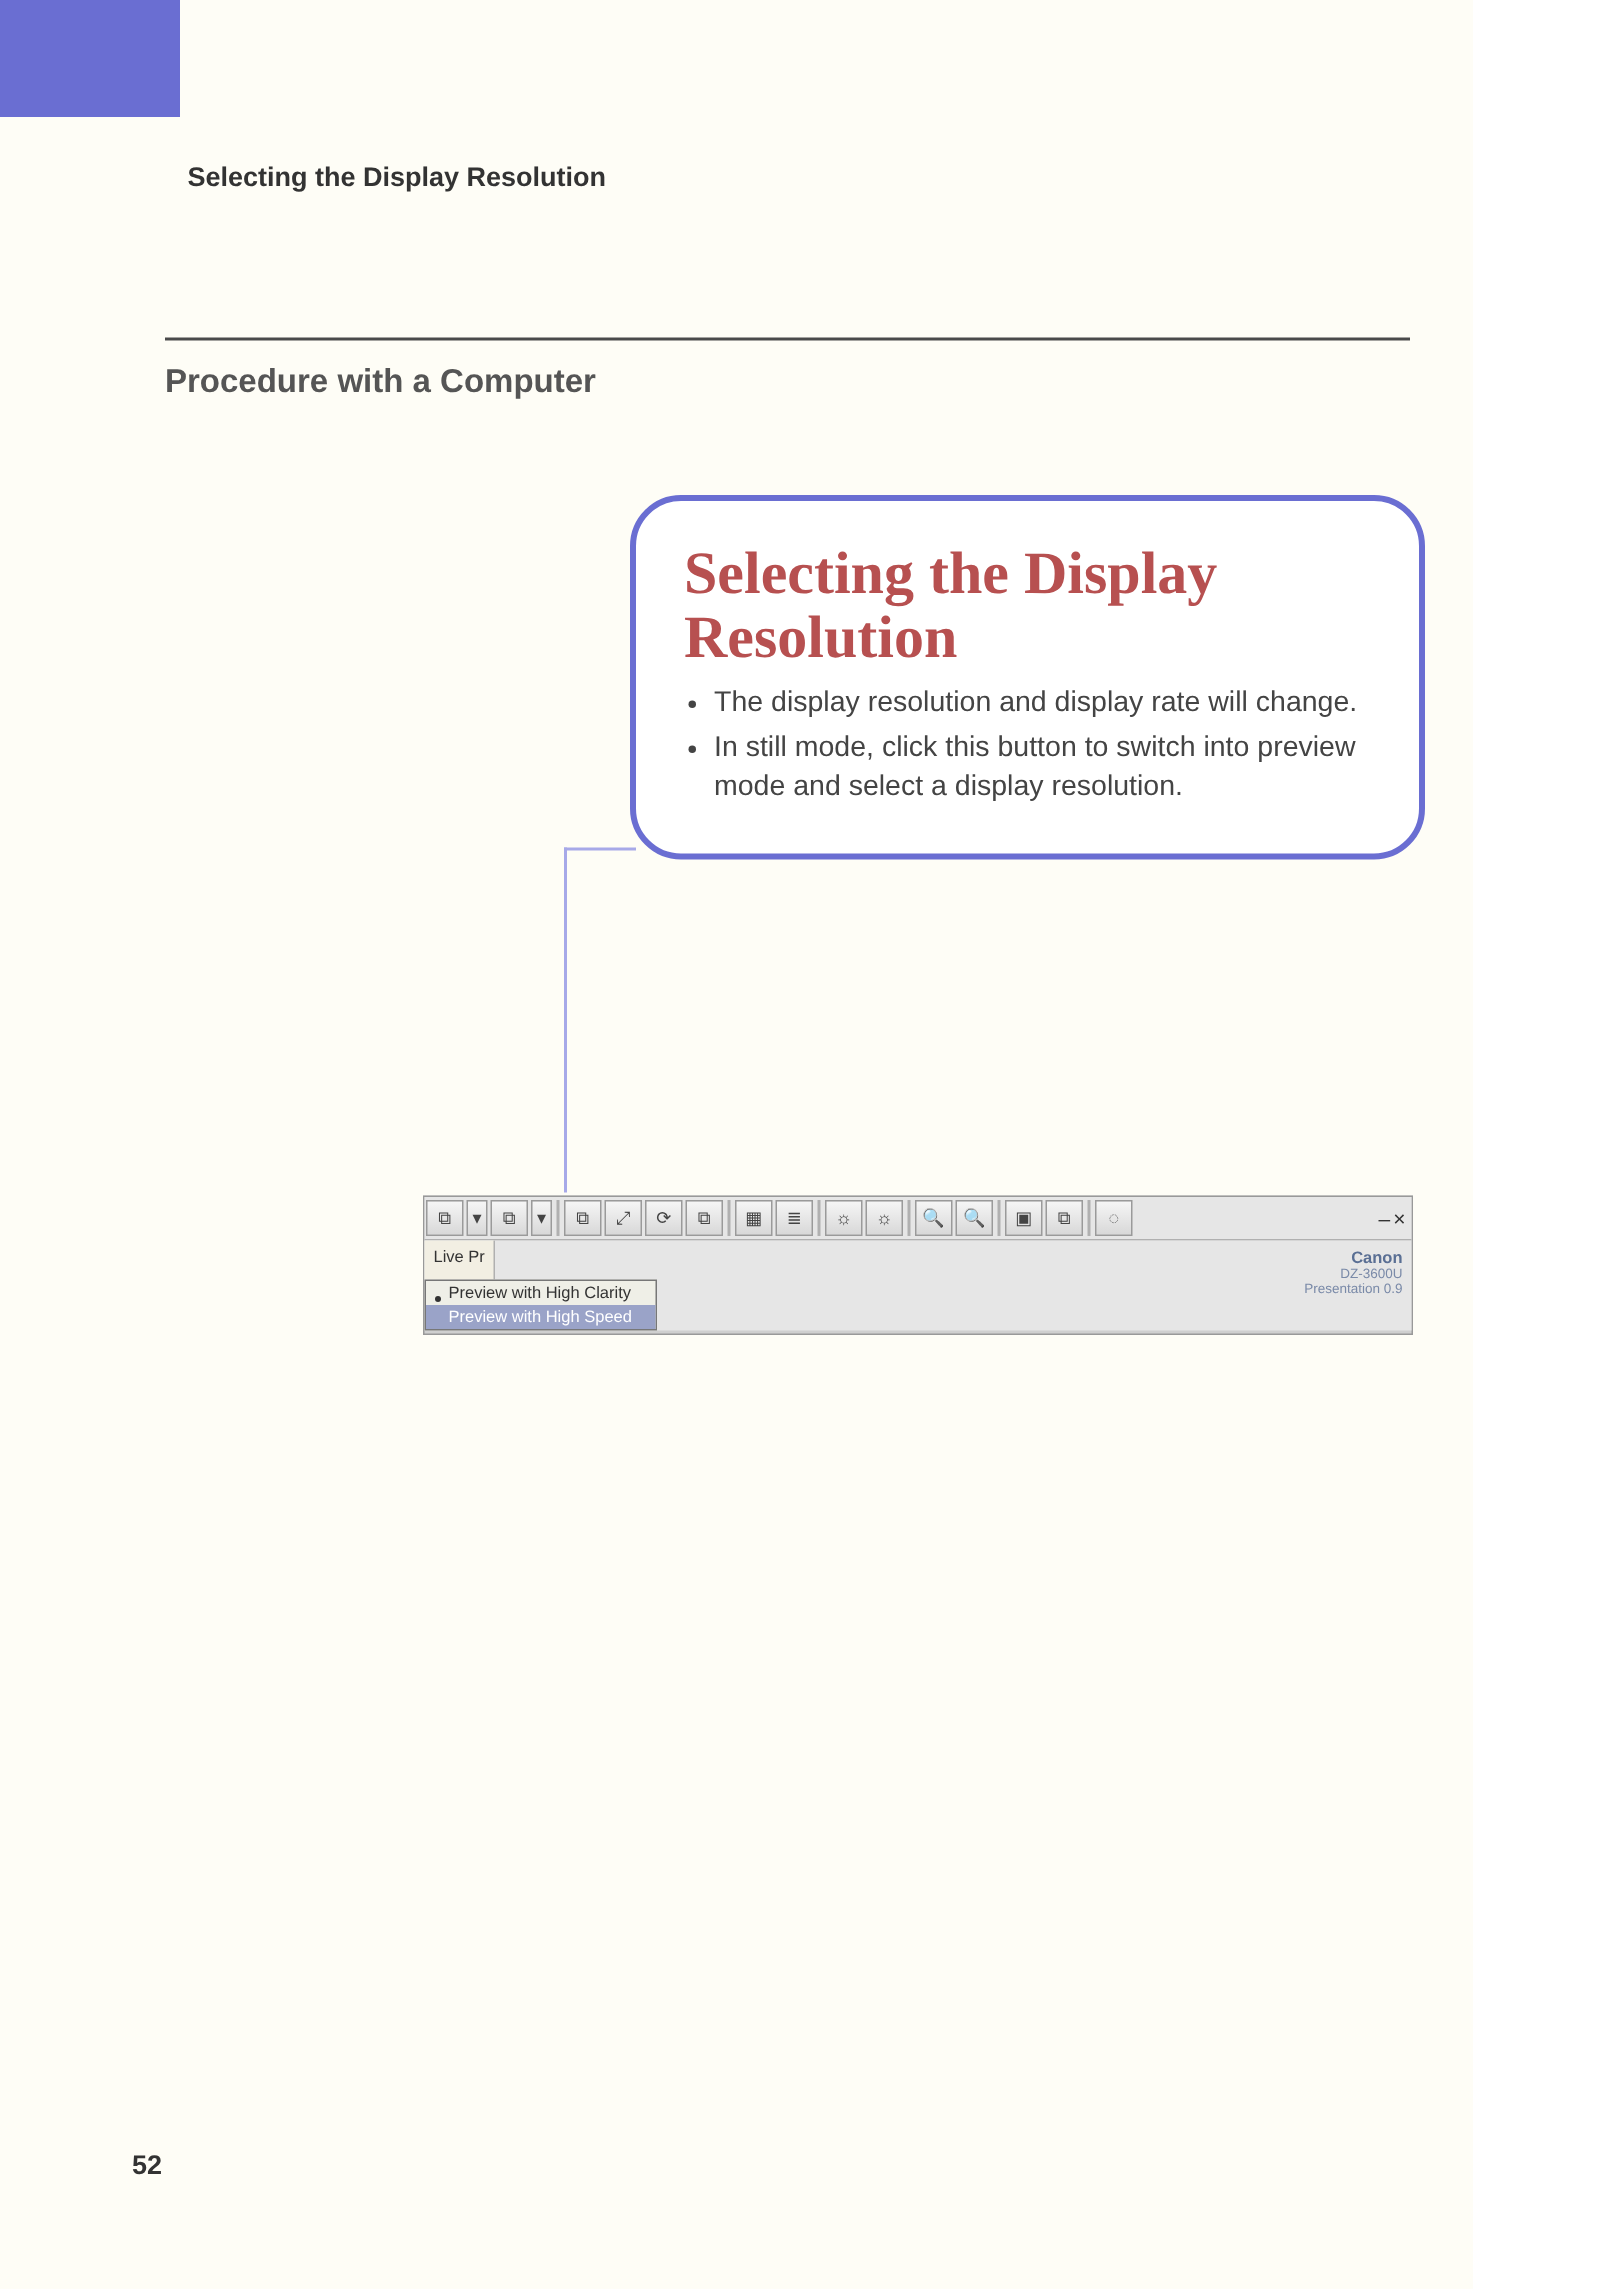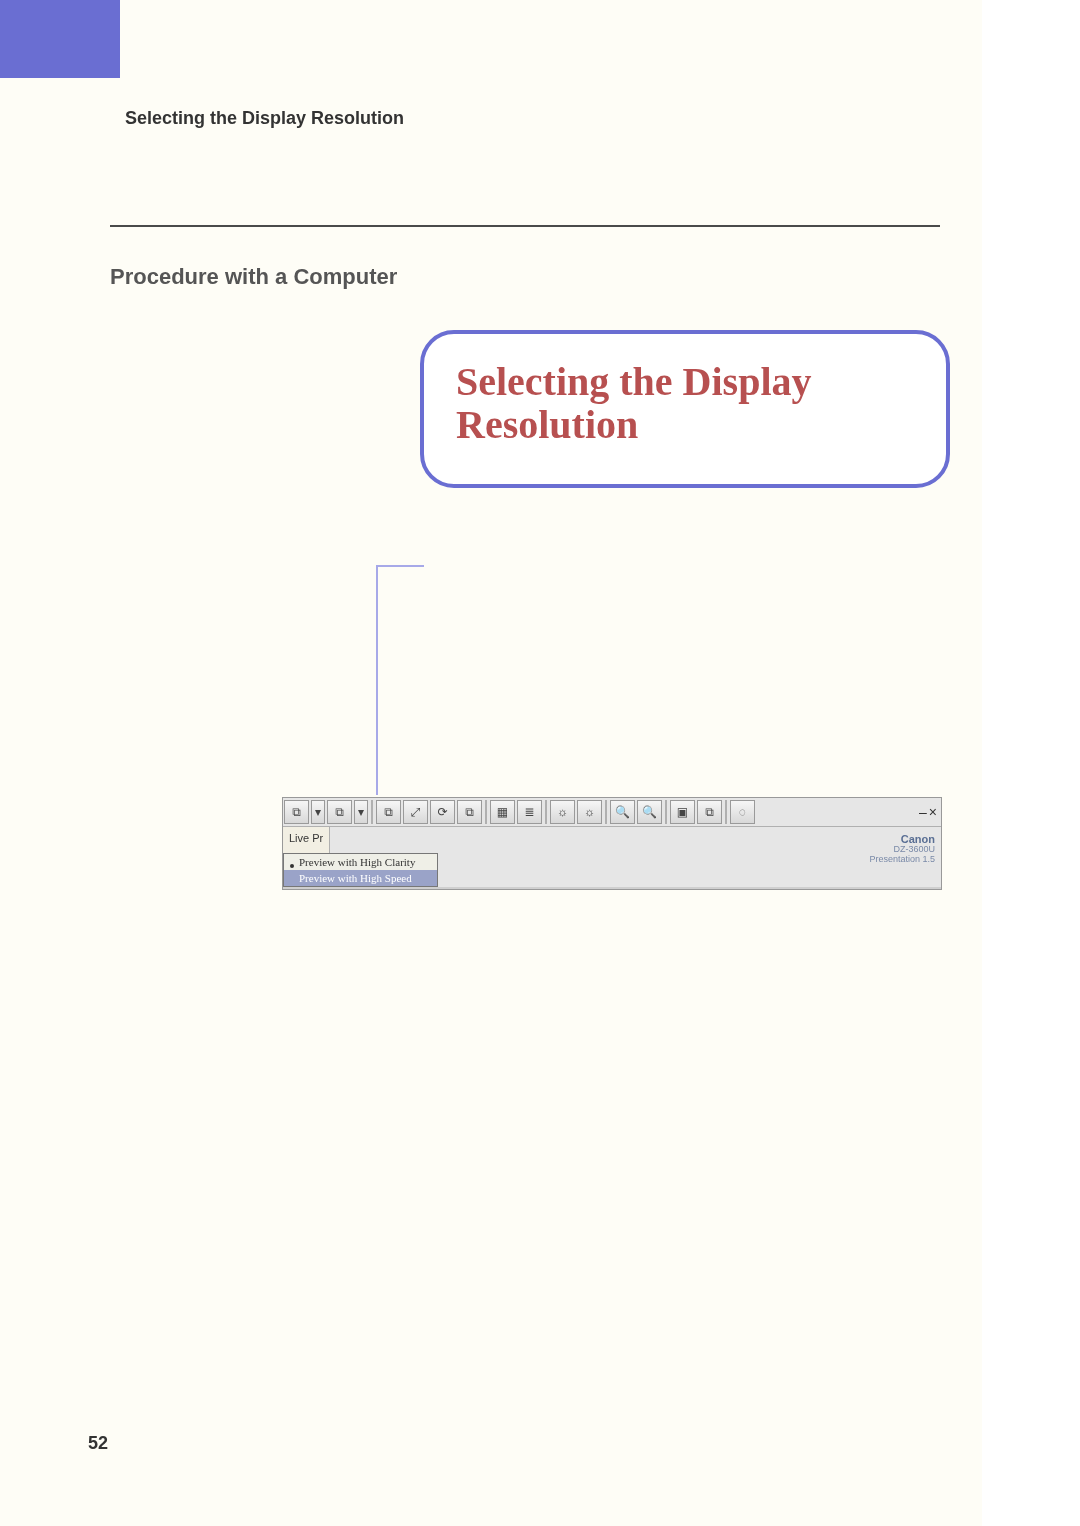--- a/index.html
+++ b/index.html
@@ -38,21 +38,21 @@
     position: absolute;
     top: 225px;
     left: 110px;
     width: 830px;
     border: none;
     border-top: 2px solid #4a4a4a;
     margin: 0;
   }
   .subhead {
     position: absolute;
-    top: 264px;
+    top: 241px;
     left: 110px;
     font-size: 22px;
     font-weight: bold;
     color: #555;
   }
   
   .callout {
     position: absolute;
     top: 330px;
     left: 420px;
@@ -182,21 +182,20 @@
     border: 1px solid #777;
     font-size: 11px;
     color: #333;
     min-width: 155px;
     box-sizing: border-box;
   }
   .dropdown-menu .item {
     padding: 2px 6px;
     display: flex;
     align-items: flex-end;
-    font-family: Liberation Serif, serif;
   }
   .dropdown-menu .item .dot {
     width: 4px; height: 4px; background:#333; border-radius:50%; margin-right:5px;
   }
   .dropdown-menu .item.hover {
     background: #9aa3c8;
     color: #fff;
   }
   .brand-block {
     position: absolute;
@@ -233,20 +232,24 @@
 
   <hr class="content-rule">
 
   <div class="subhead">Procedure with a Computer</div>
 
   <div class="connector-h"></div>
   <div class="connector-v"></div>
 
   <div class="callout">
     <div class="callout-title">Selecting the Display Resolution</div>
+    <ul class="callout-list">
+      <li>The display resolution and display rate will change.</li>
+      <li>In still mode, click this button to switch into preview mode and select a display resolution.</li>
+    </ul>
   </div>
 
   <div class="toolbar-area">
     <div class="toolbar-row1">
       <div class="t-btn">⧉</div>
       <div class="t-btn" style="width:14px">▾</div>
       <div class="t-btn">⧉</div>
       <div class="t-btn" style="width:14px">▾</div>
       <div class="t-sep"></div>
       <div class="t-btn">⧉</div>
@@ -281,19 +284,19 @@
           <span>Preview with High Clarity</span>
         </div>
         <div class="item hover">
           <span style="width:4px;height:4px;margin-right:5px"></span>
           <span>Preview with High Speed</span>
         </div>
       </div>
       <div class="brand-block">
         <div class="brand">Canon</div>
         <div>DZ-3600U</div>
-        <div>Presentation 1.5</div>
+        <div>Presentation 0.9</div>
       </div>
     </div>
   </div>
 
   <div class="page-number">52</div>
 </div>
 
 </body></html>

